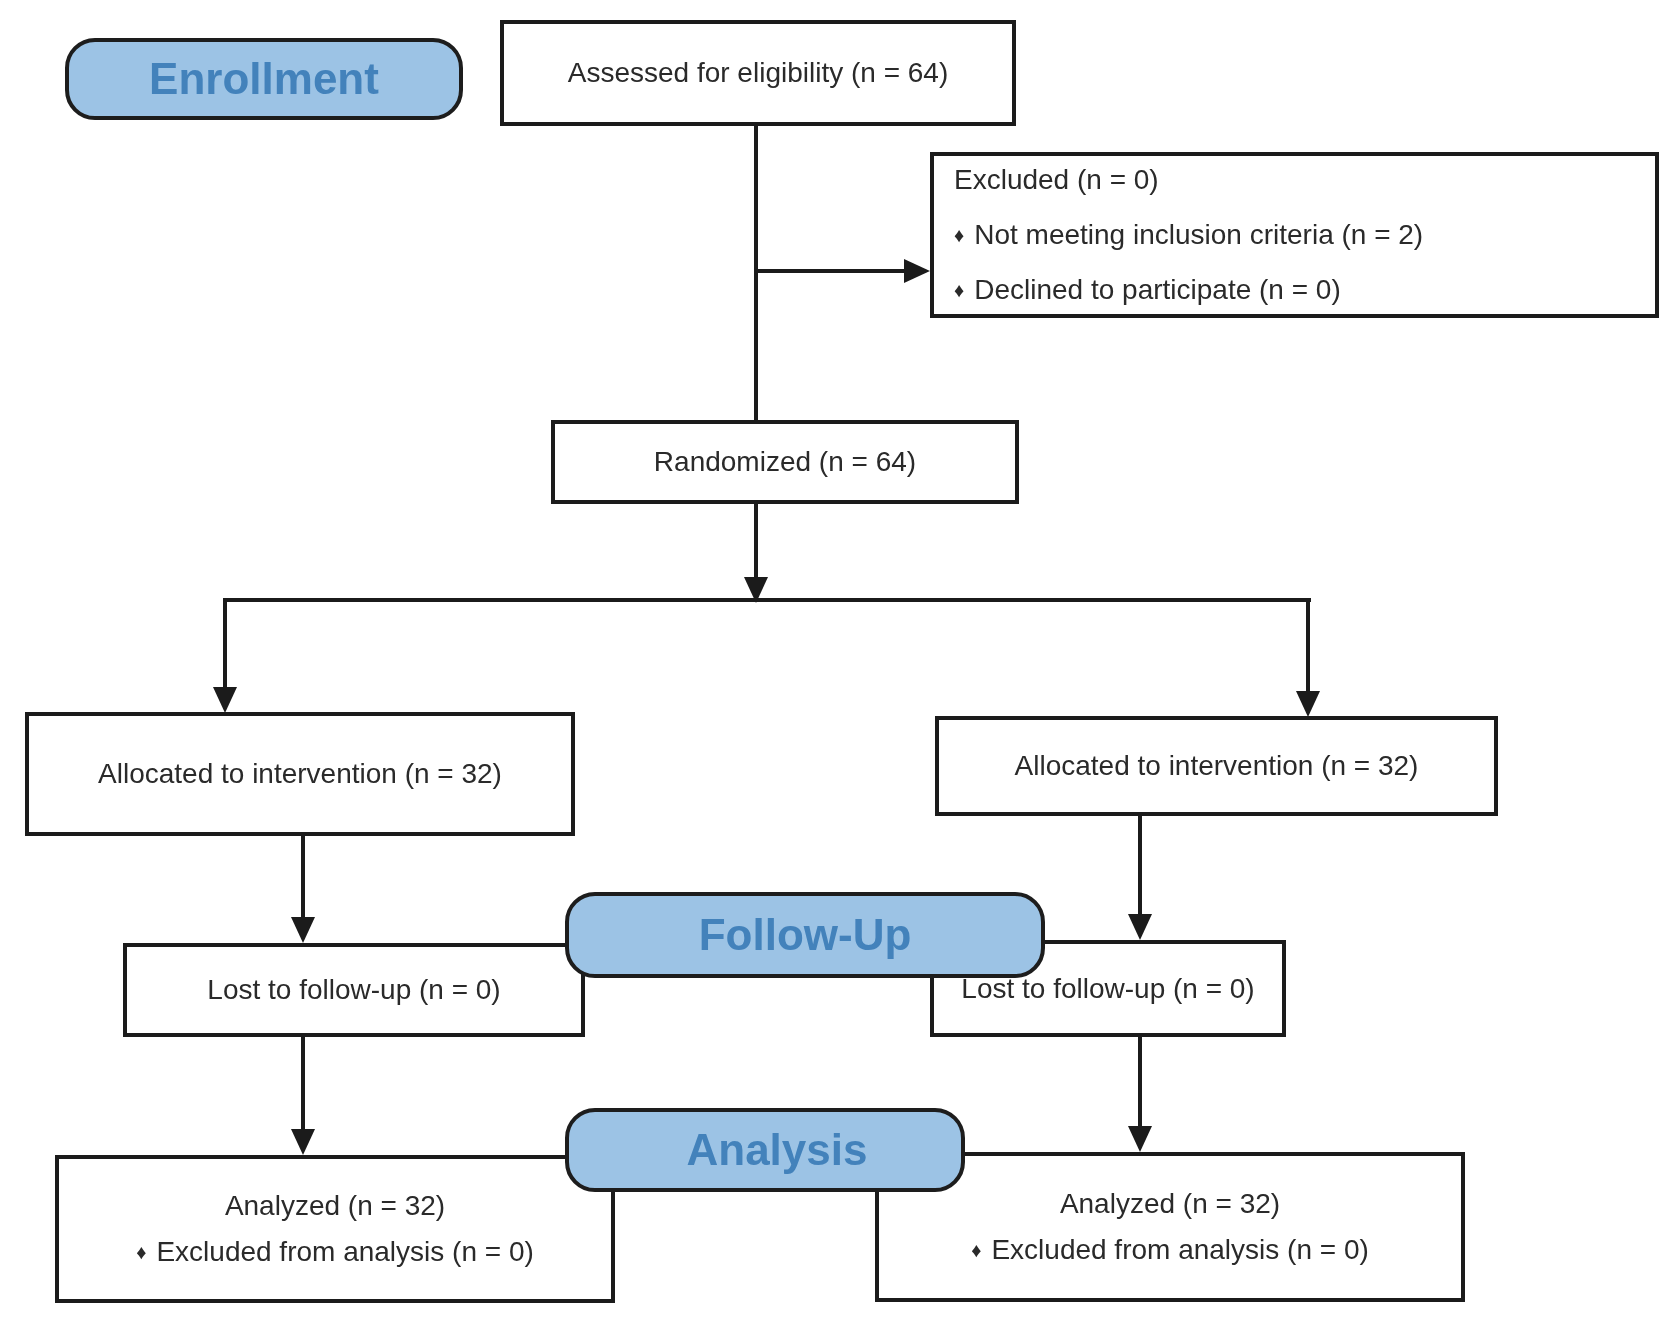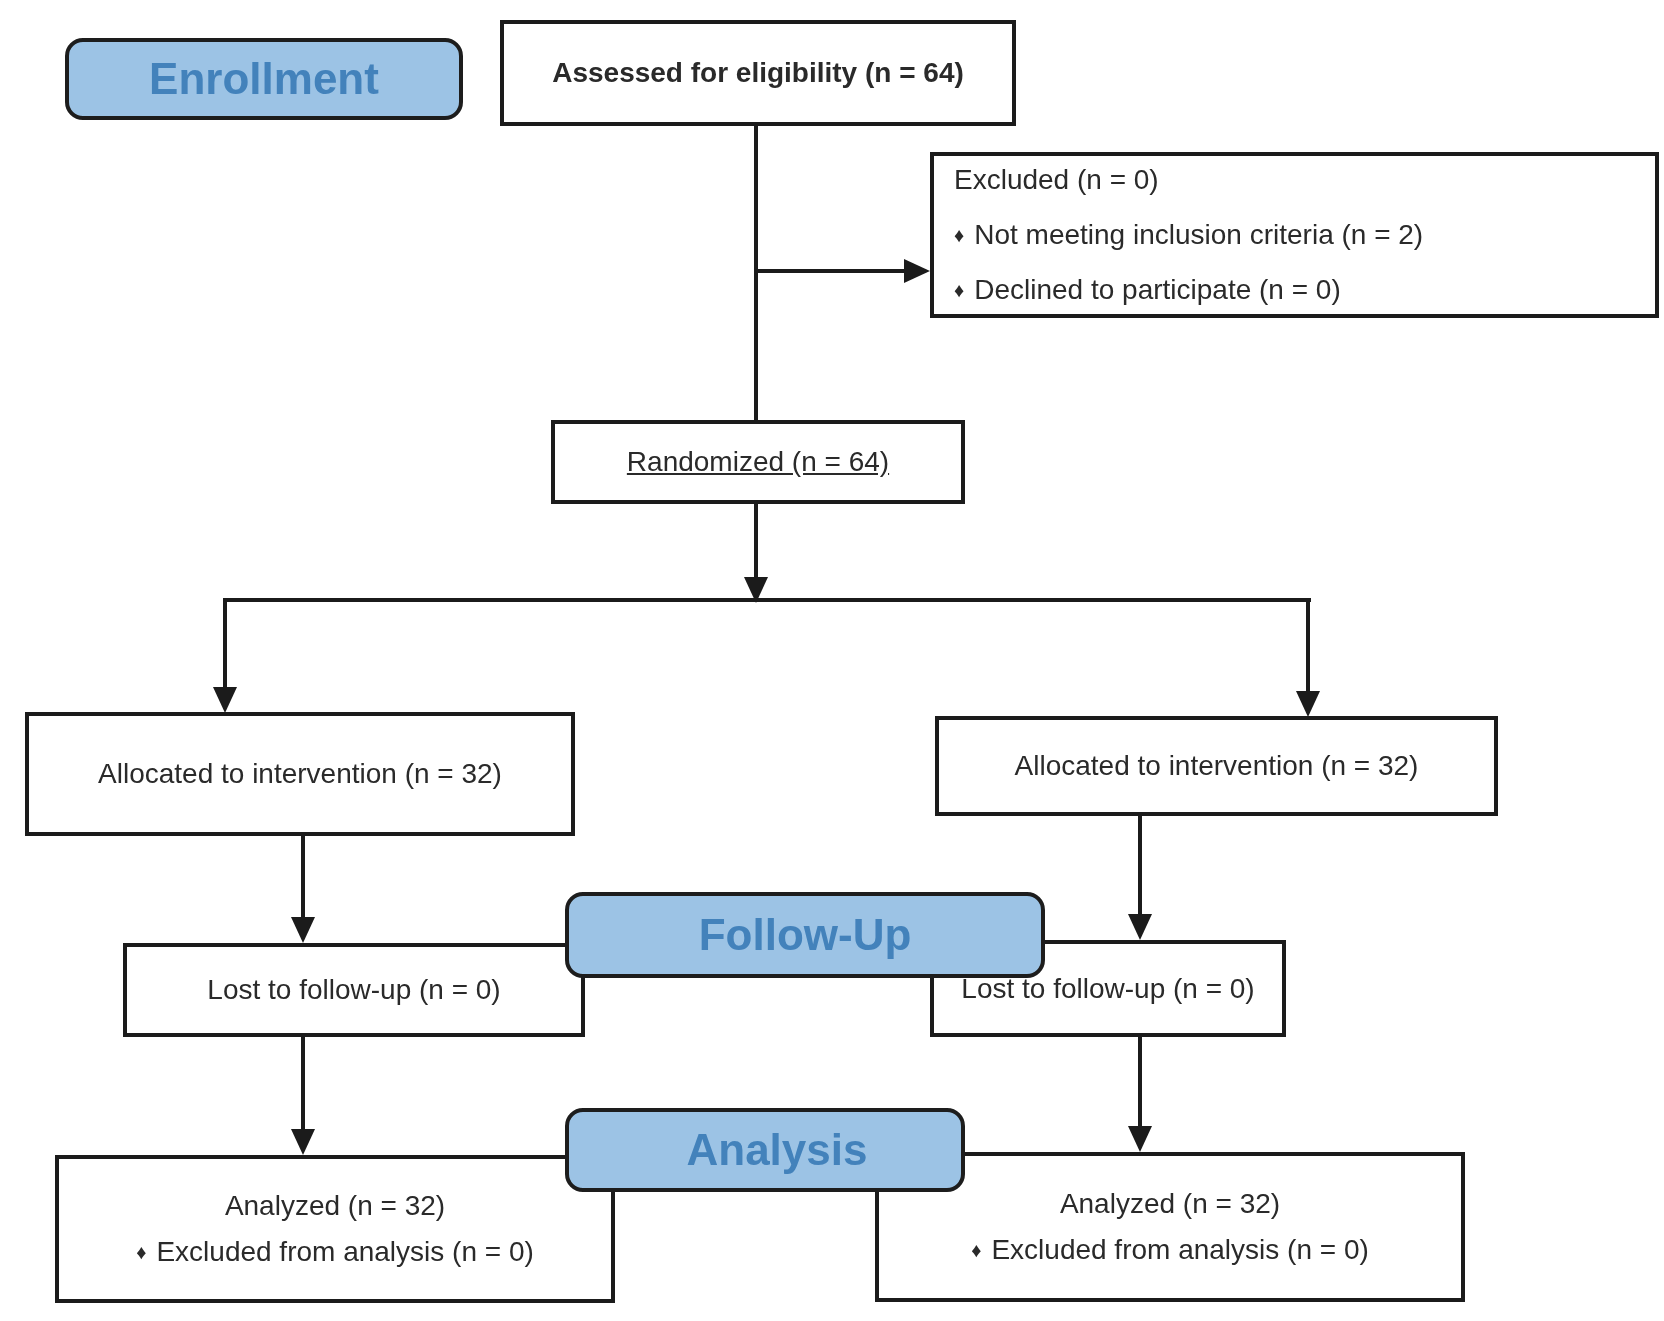--- a/index.html
+++ b/index.html
@@ -73,21 +73,21 @@
     margin-right: 10px;
     position: relative;
     top: -2px;
   }
   
   .stage {
     position: absolute;
     box-sizing: border-box;
     background: #9CC3E5;
     border: 4px solid #1d1d1d;
-    border-radius: 18px;
+    border-radius: 30px;
     display: flex;
     align-items: center;
     justify-content: center;
     font-size: 44px;
     font-weight: bold;
     color: #4382BB;
     z-index: 5;
     white-space: nowrap;
   }
 </style>
@@ -116,31 +116,31 @@
 
   <div class="cline v" style="left:1138px; top:816px; height:99px;"></div>
   <div class="ah-down" style="left:1128px; top:914px;"></div>
 
   <div class="cline v" style="left:301px; top:1037px; height:93px;"></div>
   <div class="ah-down" style="left:291px; top:1129px;"></div>
 
   <div class="cline v" style="left:1138px; top:1037px; height:90px;"></div>
   <div class="ah-down" style="left:1128px; top:1126px;"></div>
 
-  <div class="wbox" style="left:500px; top:20px; width:516px; height:106px;font-weight:bold;">
+  <div class="wbox" style="left:500px; top:20px; width:516px; height:106px;">
     <span class="boxline">Assessed for eligibility (n = 64)</span>
   </div>
 
   <div class="wbox col-left" style="left:930px; top:152px; width:729px; height:166px;">
     <div class="boxline">Excluded (n = 0)</div>
     <div class="boxline bullet"><span class="glyph">♦</span><span>Not meeting inclusion criteria (n = 2)</span></div>
     <div class="boxline bullet"><span class="glyph">♦</span><span>Declined to participate (n = 0)</span></div>
   </div>
 
-  <div class="wbox" style="left:551px; top:420px; width:414px; height:84px;text-decoration:underline;">
+  <div class="wbox" style="left:551px; top:420px; width:468px; height:84px;">
     <span class="boxline">Randomized (n = 64)</span>
   </div>
 
   <div class="wbox" style="left:25px; top:712px; width:550px; height:124px;">
     <span class="boxline">Allocated to intervention (n = 32)</span>
   </div>
 
   <div class="wbox" style="left:935px; top:716px; width:563px; height:100px;">
     <span class="boxline">Allocated to intervention (n = 32)</span>
   </div>

